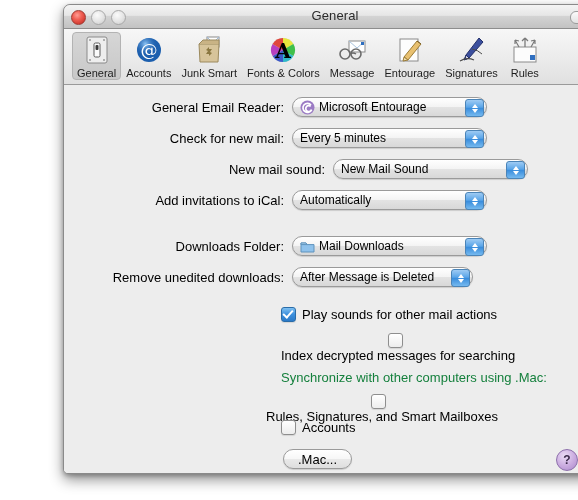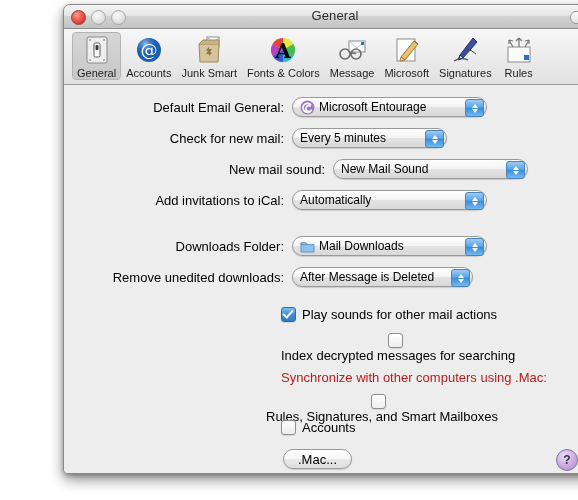--- a/index.html
+++ b/index.html
@@ -119,21 +119,21 @@
   .cb.on {
     background: linear-gradient(to bottom,#7fc0f2 0%,#3b8fdd 50%,#2b7ac8 100%);
     border-color:#2a6ca8;
   }
   .cb.on::after {
     content:""; position:absolute; left:3px; top:0px;
     width:4px; height:8px; border:solid #fff;
     border-width:0 2px 2px 0; transform:rotate(42deg);
   }
   .cblabel { font-size:13px; color:#000; white-space:nowrap; }
-  .sectext { position:absolute; font-size:13px; color:#b91c1c; white-space:nowrap; }
+  .sectext { position:absolute; font-size:13px; color:#15803d; white-space:nowrap; }
   .pushbtn {
     position:absolute;
     height:20px; padding:0 14px;
     border:1px solid #9a9a9a; border-radius:10px;
     background: linear-gradient(to bottom,#ffffff 0%,#f7f7f7 48%,#e9e9e9 52%,#dedede 100%);
     box-shadow:0 1px 1px rgba(0,0,0,0.14);
     display:flex; align-items:center; justify-content:center;
     font-size:13px; color:#000;
     box-sizing:border-box;
   }
@@ -239,21 +239,21 @@
 
     <div class="tool">
       <span class="glyph">
         <svg width="30" height="30" viewBox="0 0 30 30">
           <rect x="5" y="4" width="18" height="22" fill="#fdfdfd" stroke="#8a8a8a"></rect>
           <path d="M9 22 L22 6 l4 3 L13 25 Z" fill="#e8c070" stroke="#9c7c36"></path>
           <path d="M9 22 L13 25 L8 26 Z" fill="#f2e0b0" stroke="#9c7c36"></path>
           <path d="M22 6 l4 3" stroke="#7a5f28"></path>
         </svg>
       </span>
-      <span class="tlabel">Microsoft</span>
+      <span class="tlabel">Entourage</span>
     </div>
 
     <div class="tool">
       <span class="glyph">
         <svg width="30" height="30" viewBox="0 0 30 30">
           <path d="M23 3 L27 7 L13 23 L8 25 L10 20 Z" fill="#3b4f9e" stroke="#23306a"></path>
           <path d="M10 20 L13 23 L9 24.5 Z" fill="#d9d9e8" stroke="#23306a"></path>
           <path d="M4 26 q7 -4 14 -1" fill="none" stroke="#4a4a4a" stroke-width="1.2"></path>
           <path d="M16 14 q6 1 10 5" fill="none" stroke="#4a4a4a" stroke-width="1"></path>
         </svg>
@@ -272,39 +272,39 @@
         </svg>
       </span>
       <span class="tlabel">Rules</span>
     </div>
 
   </div>
 
   <div id="content">
 
     <div class="row" style="top:12px;">
-      <div class="rlabel">Default Email General:</div>
+      <div class="rlabel">General Email Reader:</div>
       <div class="popup" style="width:195px;">
         <span class="picon">
           <svg width="15" height="15" viewBox="0 0 15 15">
             <circle cx="7.5" cy="7.5" r="7" fill="#9b7bc4"></circle>
             <path d="M11 5 a4.5 4.5 0 1 0 0.6 4.6 a3 3 0 1 1 -0.9 -3.3" fill="none" stroke="#ffffff" stroke-width="1.7"></path>
           </svg>
         </span>
         <span class="ptext">Microsoft Entourage</span>
         <span class="arrows">
             <i class="up"></i>
             <i class="dn"></i>
           </span>
       </div>
     </div>
 
     <div class="row" style="top:43px;">
       <div class="rlabel">Check for new mail:</div>
-      <div class="popup" style="width:155px;">
+      <div class="popup" style="width:195px;">
         <span class="ptext">Every 5 minutes</span>
         <span class="arrows">
             <i class="up"></i>
             <i class="dn"></i>
           </span>
       </div>
     </div>
 
     <div class="row" style="top:74px;padding-left:41px;">
       <div class="rlabel">New mail sound:</div>

